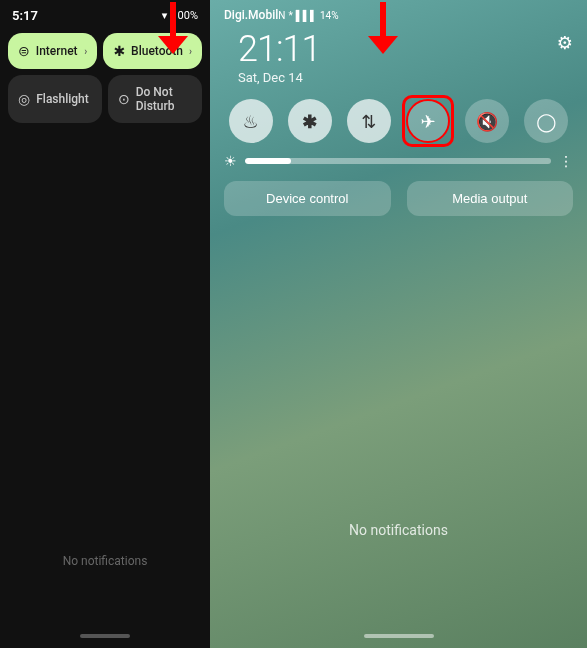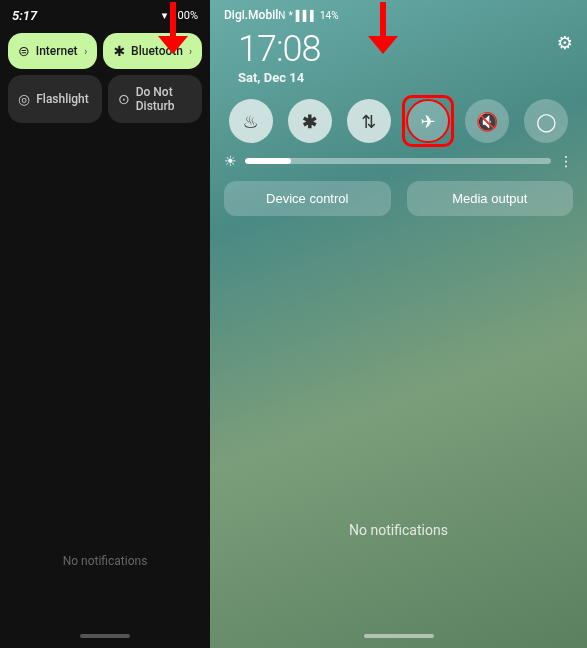--- a/index.html
+++ b/index.html
@@ -23,21 +23,21 @@
 
     .left-status-bar {
       display: flex;
       justify-content: space-between;
       align-items: center;
       padding: 8px 12px 4px;
       color: white;
       font-size: 12px;
     }
 
-    .left-status-time { font-weight: 600; font-size: 13px; font-style: italic; }
+    .left-status-time { font-weight: 600; font-size: 13px; }
     .left-status-right { display: flex; align-items: center; gap: 4px; font-size: 11px; }
 
     .left-quick-tiles {
       padding: 6px 8px;
       display: flex;
       flex-direction: column;
       gap: 6px;
     }
 
     .left-tile-row {
@@ -119,21 +119,20 @@
       font-size: 36px;
       font-weight: 300;
       padding: 2px 14px 0;
       letter-spacing: -1px;
     }
 
     .right-date {
       color: rgba(255,255,255,0.9);
       font-size: 13px;
       padding: 0 14px 8px;
-      font-weight: bold;
     }
 
     .right-quick-row {
       display: flex;
       align-items: center;
       justify-content: space-around;
       padding: 6px 14px;
       gap: 6px;
     }
 
@@ -304,21 +303,21 @@
     <div class="right-status-icons">
       <span style="font-size:10px;">N</span>
       <span>*</span>
       <span>▌▌▌</span>
       <span>14%</span>
     </div>
   </div>
 
   <div style="display:flex; align-items:flex-start; padding: 0 14px 0;">
     <div>
-      <div class="right-main-time">17:08</div>
+      <div class="right-main-time">21:11</div>
       <div class="right-date">Sat, Dec 14</div>
     </div>
     <button class="settings-btn" style="margin-left:auto; margin-top:6px;">⚙</button>
   </div>
 
   <div class="right-quick-row">
     <div class="quick-icon-btn active">
       <span>♨</span>
     </div>
     <div class="quick-icon-btn active">

